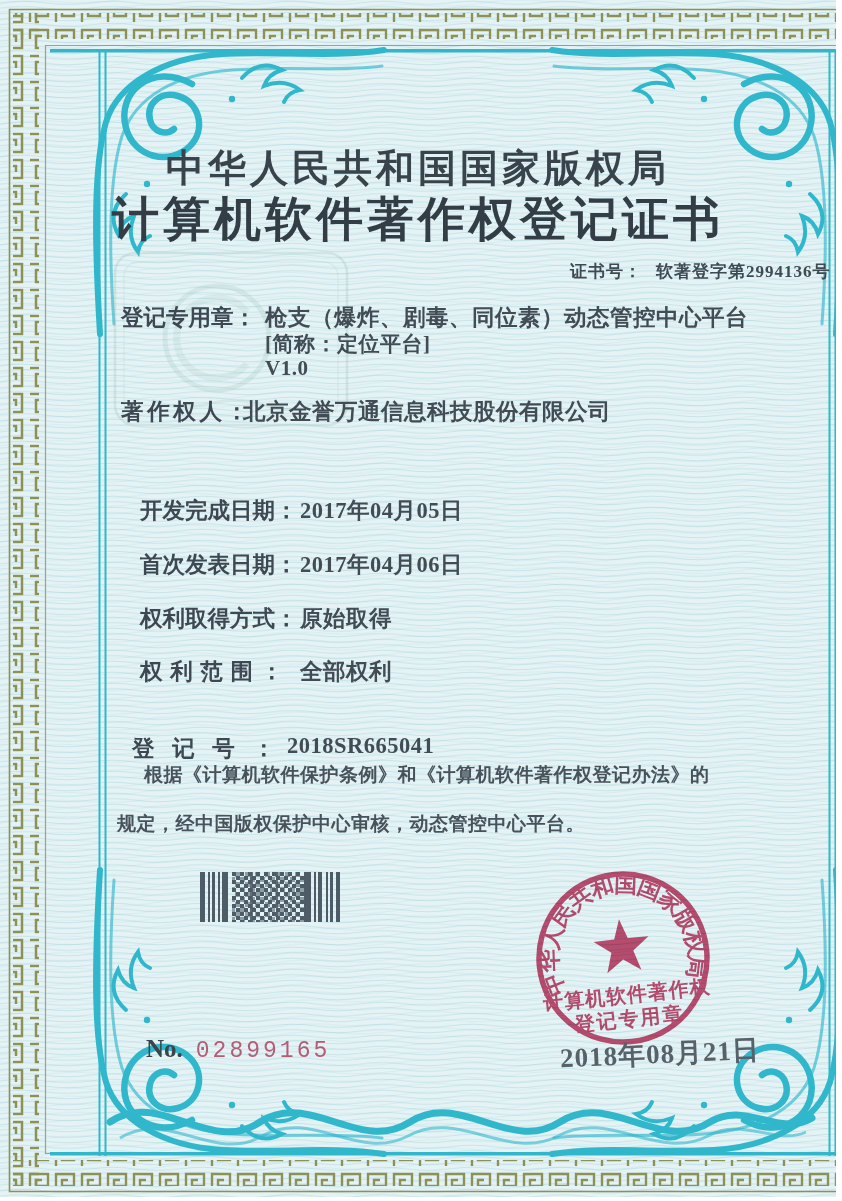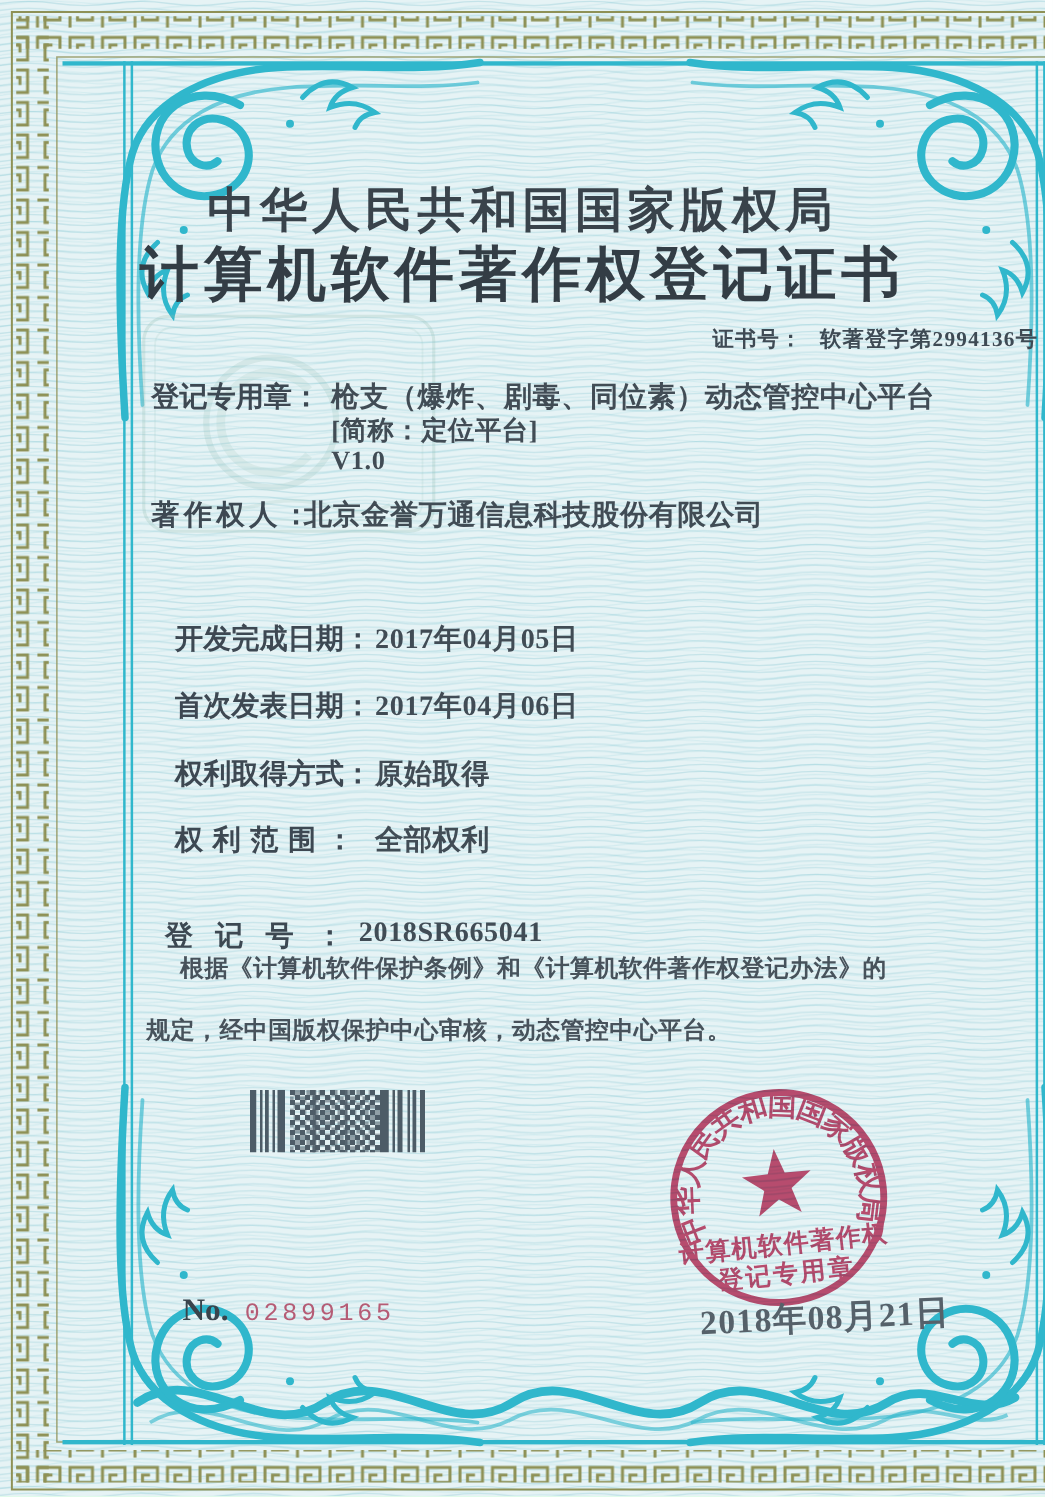--- a/index.html
+++ b/index.html
@@ -25,21 +25,21 @@
   .statement{position:absolute;left:117px;top:762px;width:682px;z-index:3;
     font-size:19px;color:#47525b;font-weight:600;letter-spacing:0.5px;}
   .statement .l1{text-indent:27px;}
   .statement .l2{margin-top:23px;}
   .barcode{position:absolute;left:200px;top:872px;z-index:3;}
   .seal{position:absolute;left:518px;top:853px;z-index:4;mix-blend-mode:multiply;opacity:.9;}
   .seal-date{position:absolute;left:560px;top:1036px;z-index:5;font-size:27px;color:#56616a;
     font-weight:600;letter-spacing:1px;transform:rotate(-2.5deg);}
   .serial{position:absolute;left:146px;top:1035px;z-index:3;font-size:25px;color:#39444c;font-weight:600;}
   .serial .num{font-family:"Liberation Mono","DejaVu Sans Mono",monospace;
-    color:#b55c75;font-size:20px;letter-spacing:3px;margin-left:13px;font-weight:400;}
+    color:#b55c75;font-size:23px;letter-spacing:3px;margin-left:13px;font-weight:400;}
   .watermark{position:absolute;left:112px;top:250px;z-index:2;opacity:.5;}
 </style>
 </head>
 <body>
 
 <div class="stage">
 <div class="cert">
 
   <svg class="bg-svg" width="836" height="1197" viewBox="0 0 836 1197">
     <defs>

